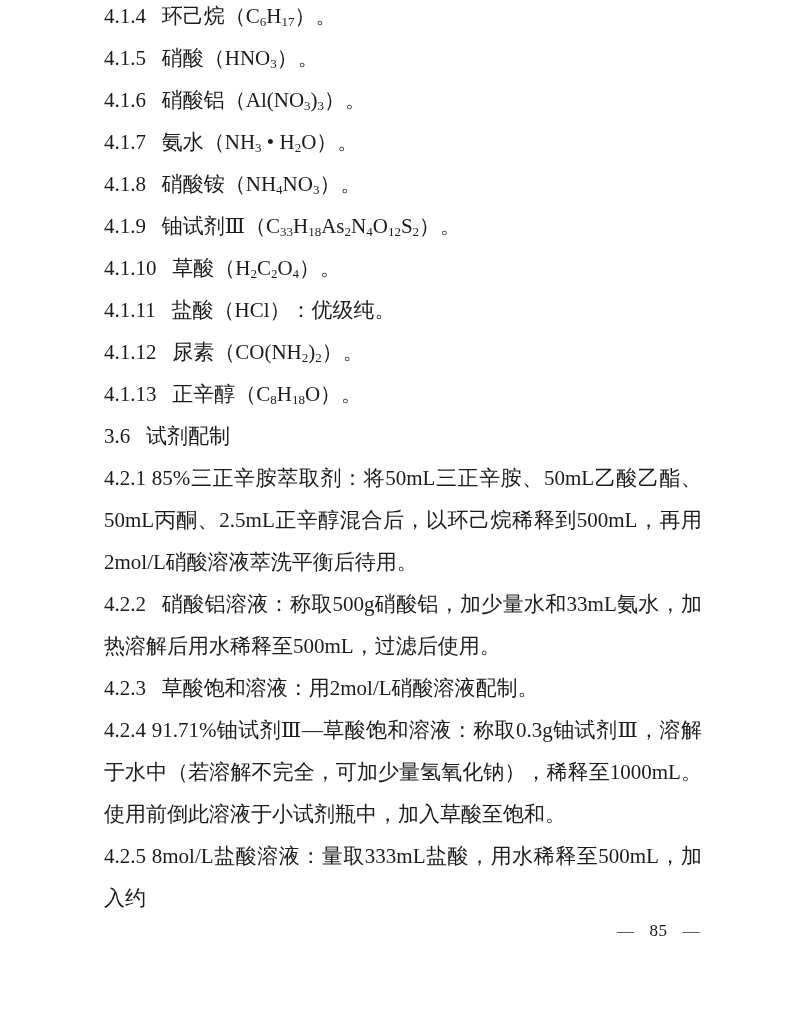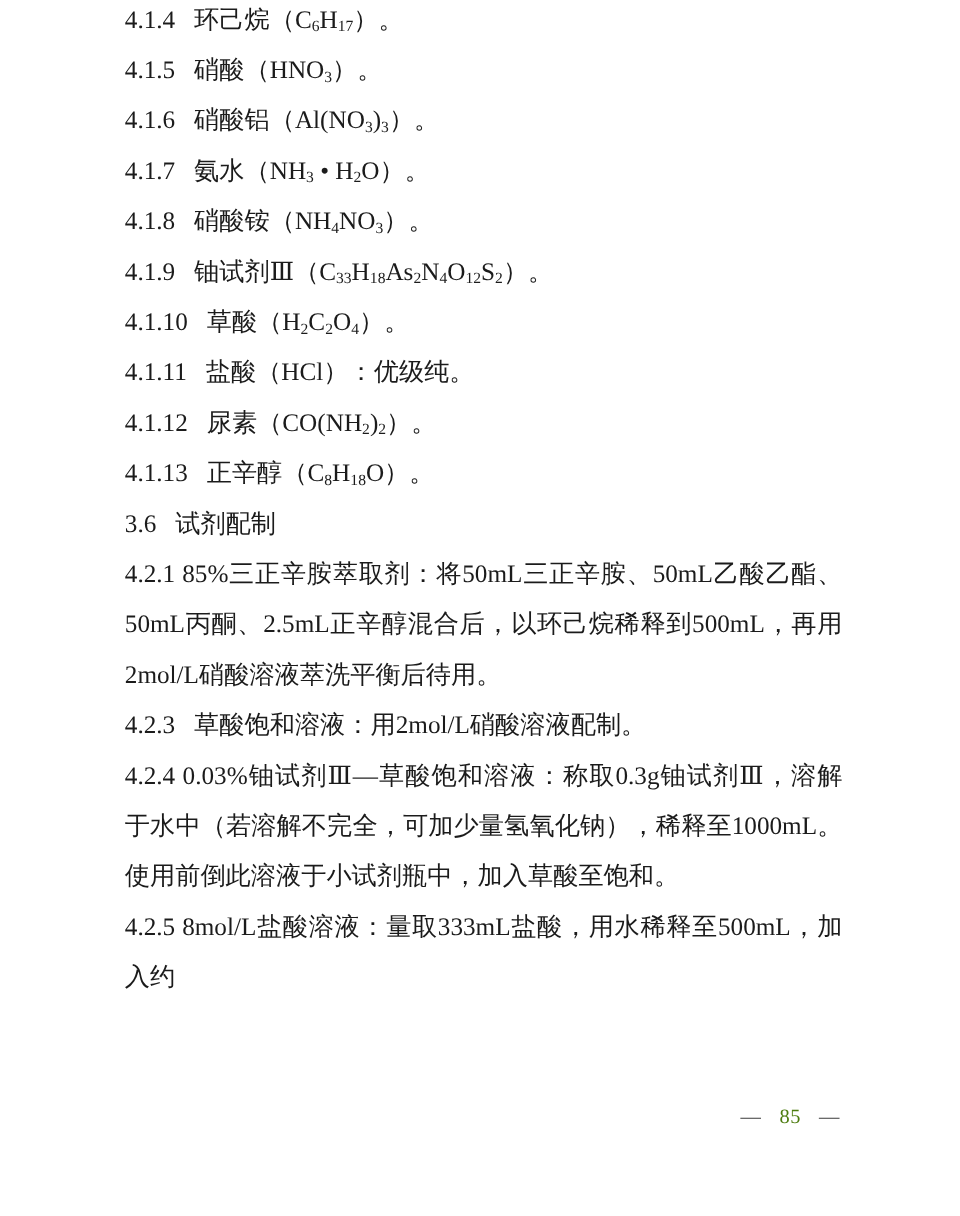--- a/index.html
+++ b/index.html
@@ -38,39 +38,40 @@
     position: absolute;
     top: 919px;
     right: 100px;
     font-size: 17px;
     line-height: 24px;
     color: #3d3d3d;
     letter-spacing: 0.5px;
   }
   .page-footer .page-num {
     margin: 0 15px;
-    color: #4d7c0f;
+    color: #0f172a;
   }
 </style>
 </head>
 <body>
 
 <div class="doc-content">
     <p class="para">4.1.4  环己烷（C<sub>6</sub>H<sub>17</sub>）。</p>
     <p class="para">4.1.5  硝酸（HNO<sub>3</sub>）。</p>
     <p class="para">4.1.6  硝酸铝（Al(NO<sub>3</sub>)<sub>3</sub>）。</p>
     <p class="para">4.1.7  氨水（NH<sub>3</sub> • H<sub>2</sub>O）。</p>
     <p class="para">4.1.8  硝酸铵（NH<sub>4</sub>NO<sub>3</sub>）。</p>
     <p class="para">4.1.9  铀试剂Ⅲ（C<sub>33</sub>H<sub>18</sub>As<sub>2</sub>N<sub>4</sub>O<sub>12</sub>S<sub>2</sub>）。</p>
     <p class="para">4.1.10  草酸（H<sub>2</sub>C<sub>2</sub>O<sub>4</sub>）。</p>
     <p class="para">4.1.11  盐酸（HCl）：优级纯。</p>
     <p class="para">4.1.12  尿素（CO(NH<sub>2</sub>)<sub>2</sub>）。</p>
     <p class="para">4.1.13  正辛醇（C<sub>8</sub>H<sub>18</sub>O）。</p>
     <p class="para">3.6  试剂配制</p>
     <p class="para">4.2.1 85%三正辛胺萃取剂：将50mL三正辛胺、50mL乙酸乙酯、50mL丙酮、2.5mL正辛醇混合后，以环己烷稀释到500mL，再用2mol/L硝酸溶液萃洗平衡后待用。</p>
+    <p class="para">4.2.2  硝酸铝溶液：称取500g硝酸铝，加少量水和33mL氨水，加热溶解后用水稀释至500mL，过滤后使用。</p>
     <p class="para">4.2.3  草酸饱和溶液：用2mol/L硝酸溶液配制。</p>
-    <p class="para">4.2.4 0.03%铀试剂Ⅲ—草酸饱和溶液：称取0.3g铀试剂Ⅲ，溶解于水中（若溶解不完全，可加少量氢氧化钠），稀释至1000mL。使用前倒此溶液于小试剂瓶中，加入草酸至饱和。</p>
+    <p class="para">4.2.4 91.71%铀试剂Ⅲ—草酸饱和溶液：称取0.3g铀试剂Ⅲ，溶解于水中（若溶解不完全，可加少量氢氧化钠），稀释至1000mL。使用前倒此溶液于小试剂瓶中，加入草酸至饱和。</p>
     <p class="para">4.2.5 8mol/L盐酸溶液：量取333mL盐酸，用水稀释至500mL，加入约</p>
   </div>
 
 <div class="page-footer">
   <span>—</span><span class="page-num">85</span><span>—</span>
 </div>
 
 </body></html>

